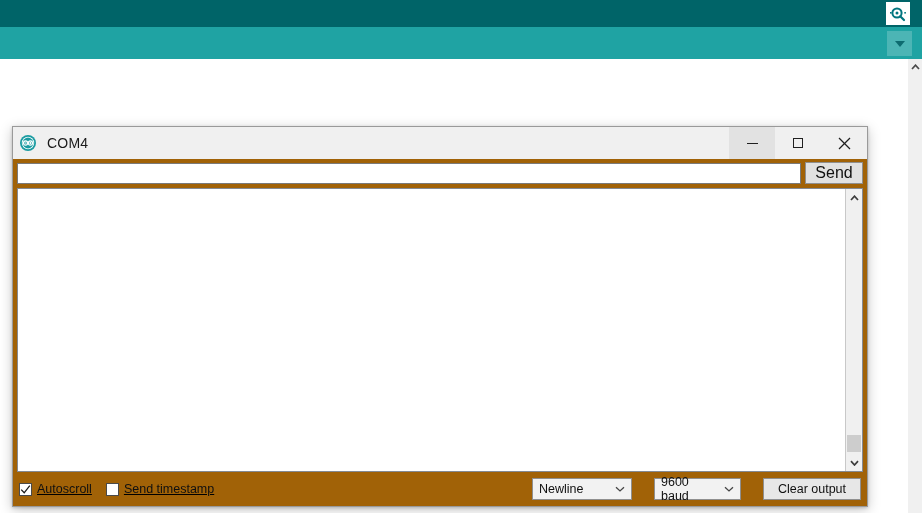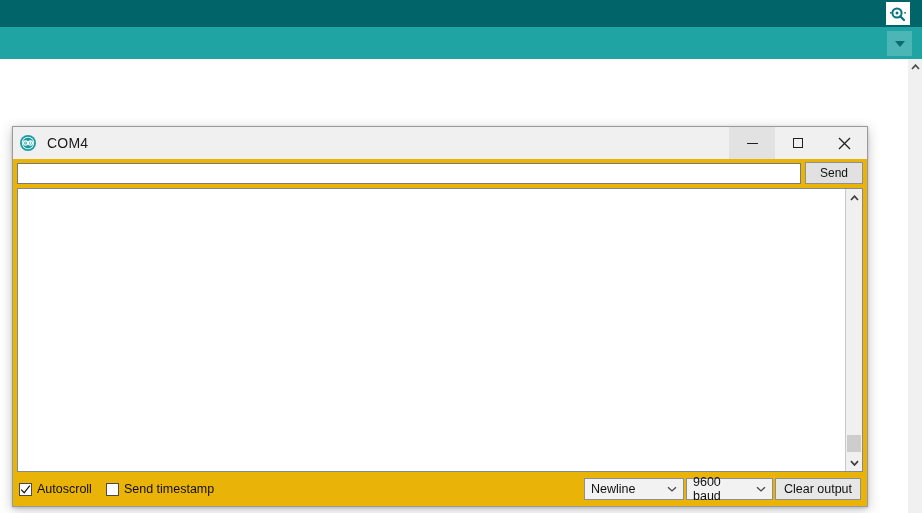--- a/index.html
+++ b/index.html
@@ -81,21 +81,21 @@
     justify-content: center;
   }
 
   
   #serial-monitor-window {
     position: absolute;
     left: 12px;
     top: 126px;
     width: 856px;
     height: 381px;
-    background: #eab308;
+    background: #a16207;
     border: 1px solid #9a9a9a;
     box-shadow: 0 3px 12px rgba(0,0,0,0.22), 0 1px 3px rgba(0,0,0,0.18);
     box-sizing: border-box;
     display: flex;
     flex-direction: column;
   }
 
   .sm-titlebar {
     height: 32px;
     background: #f0f0f0;
@@ -158,21 +158,21 @@
     color: #000;
     outline: none;
   }
   .sm-send-btn {
     width: 58px;
     height: 22px;
     background: #e1e1e1;
     border: 1px solid #8f8f8f;
     box-sizing: border-box;
     font-family: "Liberation Sans", sans-serif;
-    font-size: 12px;
+    font-size: 16px;
     color: #101010;
     padding: 0;
     cursor: default;
   }
 
   
   .sm-output-wrap {
     flex: 1 1 auto;
     margin: 0 4px;
     border: 1px solid #848a94;
@@ -224,26 +224,27 @@
     height: 34px;
     display: flex;
     align-items: center;
     padding: 0 6px;
     gap: 0;
   }
   .status-left {
     display: flex;
     align-items: center;
     gap: 14px;
+    text-decoration: underline;
   }
   .status-right {
     margin-left: auto;
     display: flex;
     align-items: center;
-    gap: 2px;
+    gap: 22px;
     padding-left: 6px;
   }
   .chk-item {
     display: flex;
     align-items: center;
     gap: 5px;
     font-size: 12.5px;
     color: #101010;
   }
   .chk-box {
@@ -272,21 +273,21 @@
   .sm-select .sel-chev {
     width: 22px;
     display: flex;
     align-items: center;
     justify-content: center;
     flex: none;
   }
   #newline-select { width: 100px; }
   #baud-select { width: 87px; }
   .sm-clear-btn {
-    width: 86px;
+    width: 98px;
     height: 22px;
     background: #e7e7e7;
     border: 1px solid #8f8f8f;
     box-sizing: border-box;
     font-family: "Liberation Sans", sans-serif;
     font-size: 12.5px;
     color: #101010;
     padding: 0;
     cursor: default;
   }

